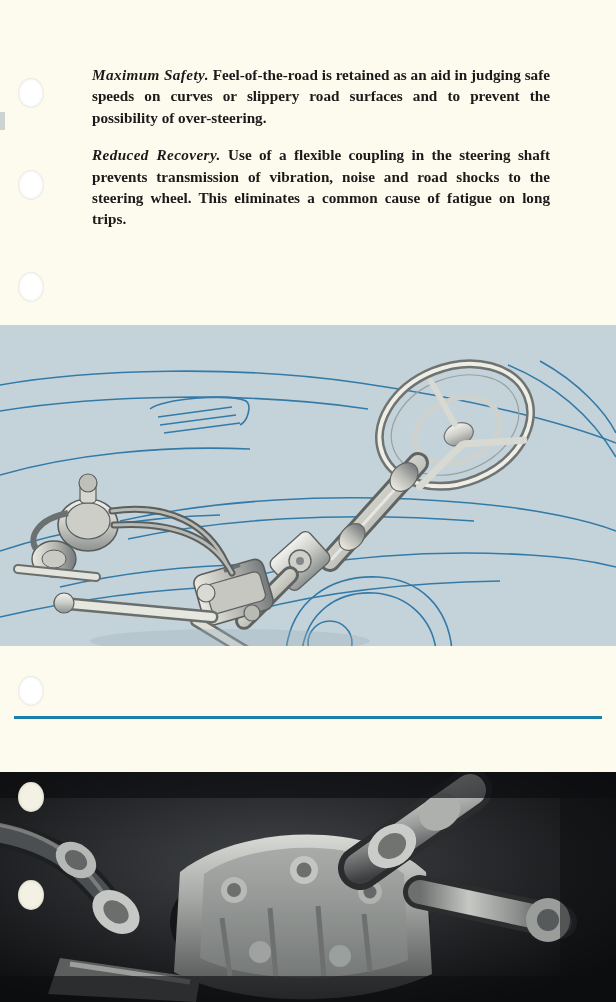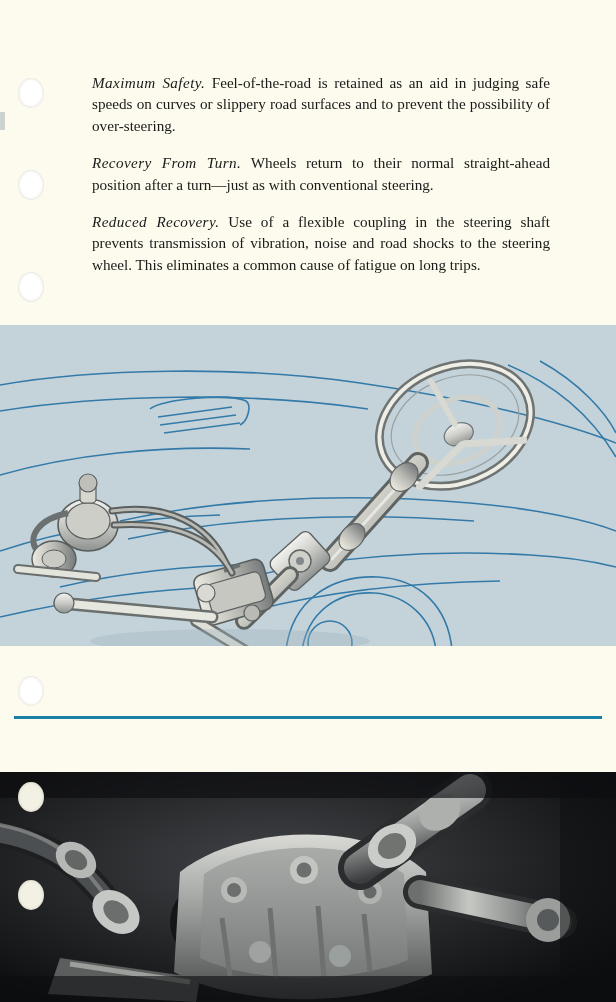--- a/index.html
+++ b/index.html
@@ -66,23 +66,24 @@
     position: absolute;
     left: 92px;
     top: 60px;
     width: 458px;
     color: #1a1a1a;
     font-size: 15.2px;
     line-height: 21.4px;
     text-align: justify;
   }
   .para {
-    margin: 12px 0 16px 0;
+    margin: 4px 0 16px 0;
     text-align: justify;
     text-justify: inter-word;
+    font-weight: bold;
   }
   .para:last-child { margin-bottom: 0; }
   .lead {
     font-style: italic;
     letter-spacing: 0.4px;
   }
 
   
   .illus-top {
     position: absolute;
@@ -132,23 +133,20 @@
 <div class="page">
 
   <div class="paper-top"></div>
 
   <div class="text-block">
 
     <p class="para">
       <span class="lead">Maximum Safety.</span><span> Feel-of-the-road is retained as an aid in judging safe speeds on curves or slippery road surfaces and to prevent the possibility of over-steering.</span>
     </p>
 
-    <p class="para">
-      <span class="lead">Recovery From Turn.</span><span> Wheels return to their normal straight-ahead position after a turn—just as with conventional steering.</span>
-    </p>
 
     <p class="para">
       <span class="lead">Reduced Recovery.</span><span> Use of a flexible coupling in the steering shaft prevents transmission of vibration, noise and road shocks to the steering wheel. This eliminates a common cause of fatigue on long trips.</span>
     </p>
 
   </div>
 
   <div class="illus-top">
     <svg width="616" height="325" viewBox="0 0 616 325" xmlns="http://www.w3.org/2000/svg">
       <defs>

